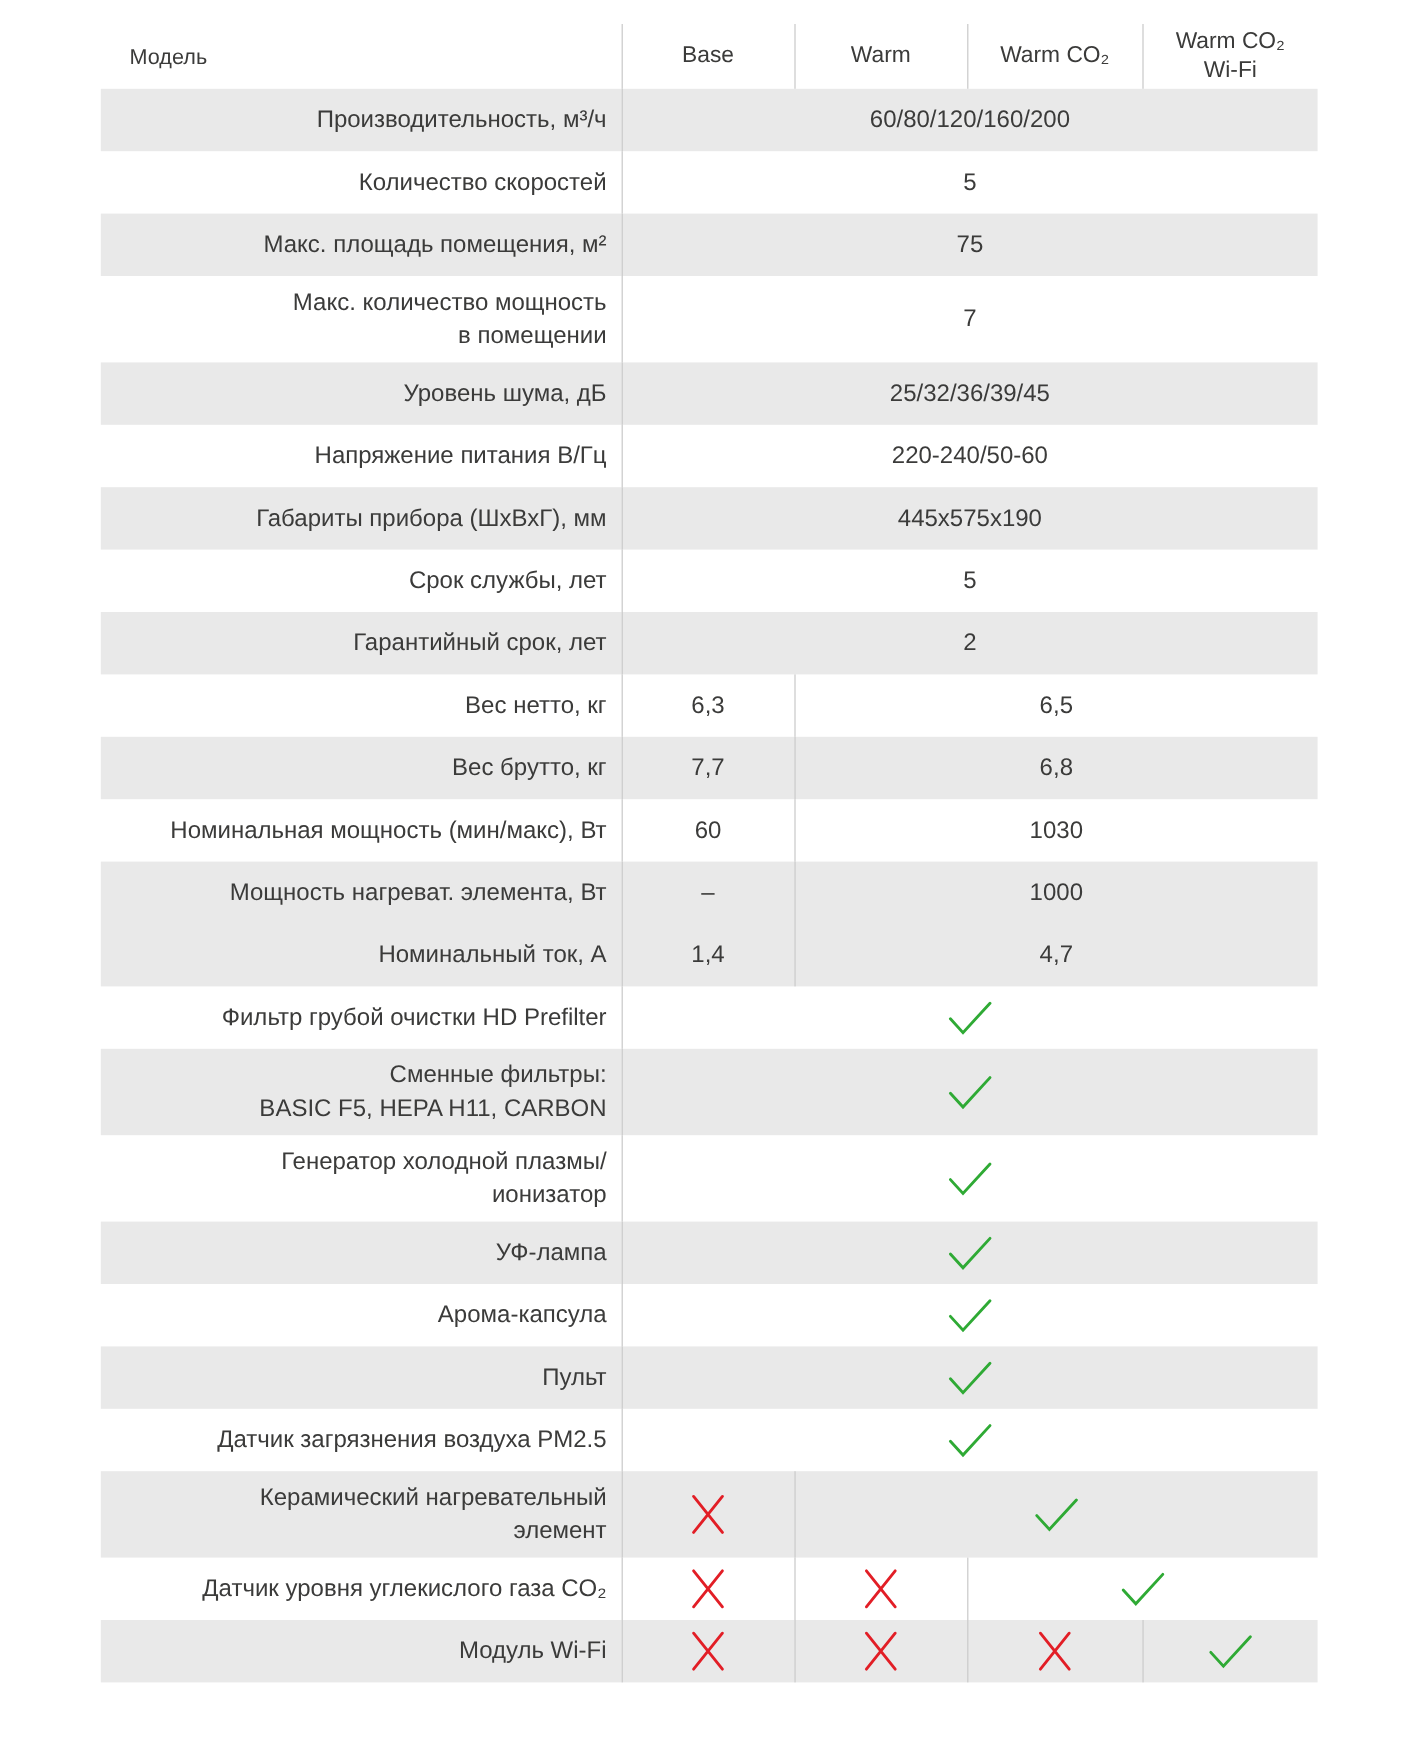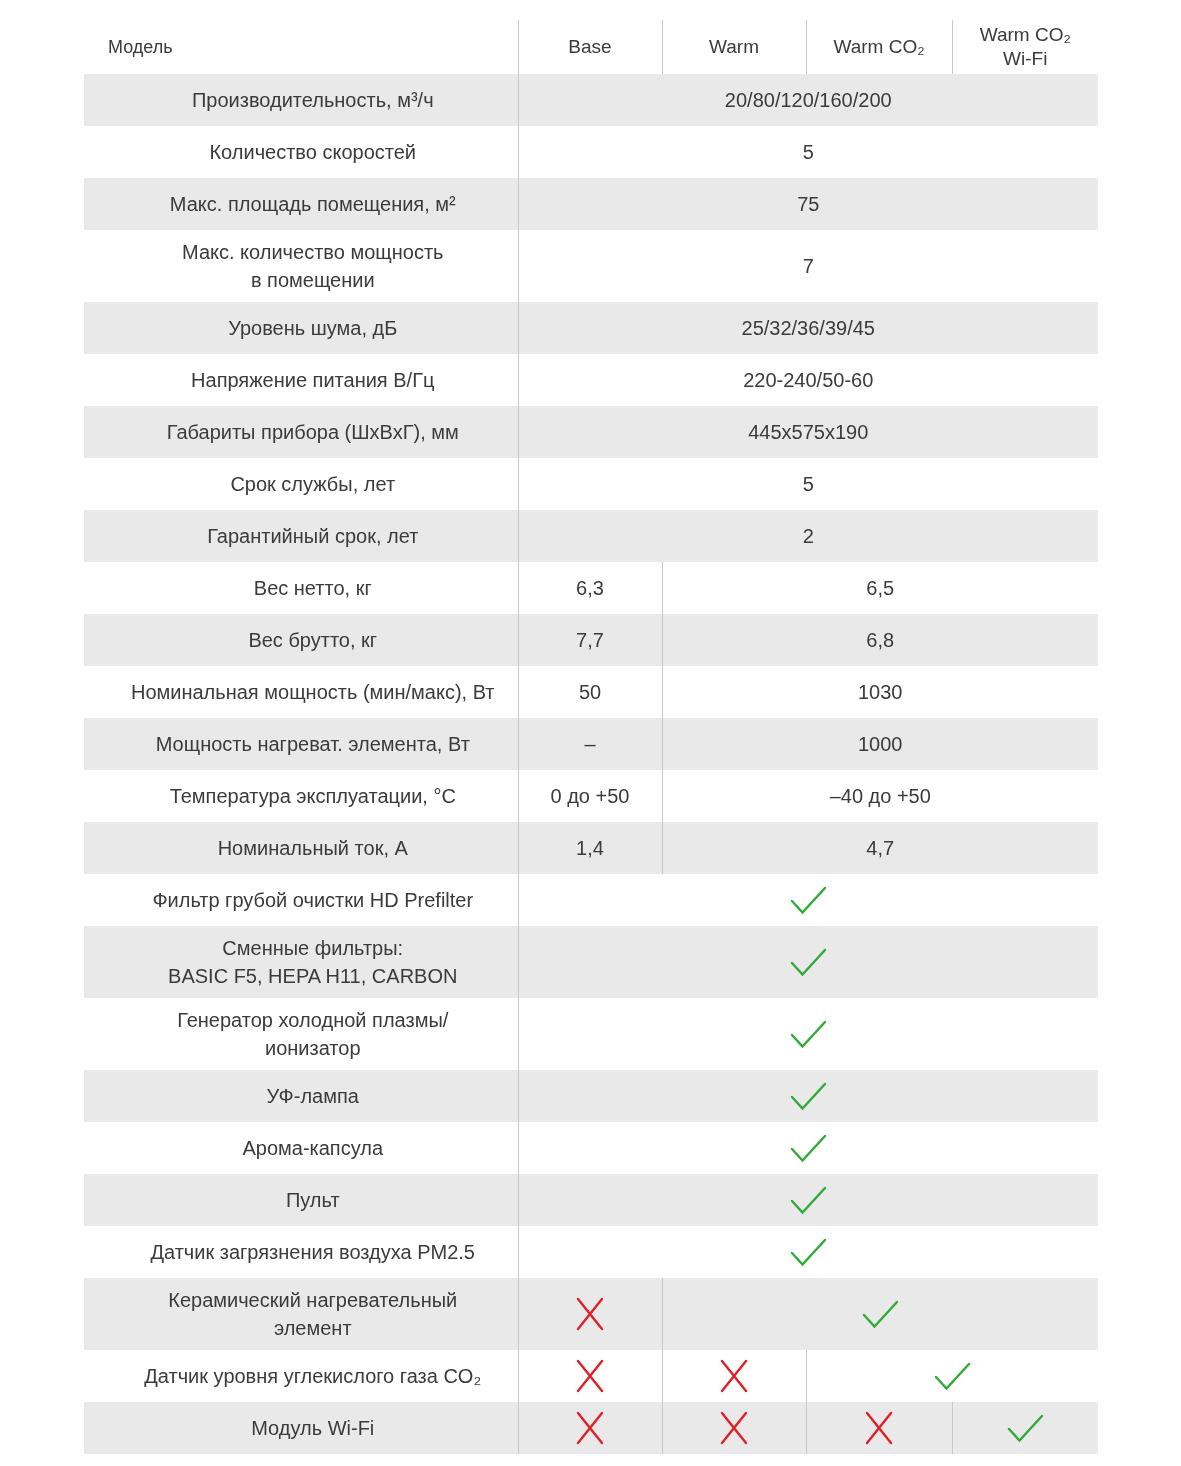--- a/index.html
+++ b/index.html
@@ -9,21 +9,21 @@
     font-family: "Liberation Sans", "DejaVu Sans", sans-serif;
     color: #3b3b3a;
   }
   .page { padding: 20px 0 0 84px; }
   table.spec-table { border-collapse: collapse; table-layout: fixed; width: 1014px; }
   th, td { font-weight: 400; padding: 0; }
   .bl { border-left: 1px solid #c9c9c9; }
   thead th { height: 54px; vertical-align: middle; text-align: center; font-size: 19px; line-height: 1.25; background: #ffffff; }
   th.model-cell { text-align: left; padding-left: 24px; font-size: 18px; }
   tbody td { height: 52px; vertical-align: middle; font-size: 20px; }
-  td.label-cell { text-align: center; padding: 8px 12px 8px 36px; line-height: 1.4; white-space: pre-line; }
+  td.label-cell { text-align: right; padding: 8px 12px 8px 36px; line-height: 1.4; white-space: pre-line; }
   td.value-cell { text-align: center; }
   tr.gray td { background: #e9e9e9; }
   .mark { display: inline-block; vertical-align: middle; line-height: 0; }
 </style>
 </head>
 <body>
 
 <div class="page">
   <table class="spec-table">
     <colgroup>
@@ -47,21 +47,21 @@
           </th>
           <th class="col-head bl">
             <div>Warm CO₂</div>
             <div>Wi-Fi</div>
           </th>
         </tr>
     </thead>
     <tbody>
         <tr class="gray">
           <td class="label-cell">Производительность, м³/ч</td>
-          <td class="value-cell bl" colspan="4">20/80/120/160/200</td>
+          <td class="value-cell bl" colspan="4">60/80/120/160/200</td>
         </tr>
         <tr>
           <td class="label-cell">Количество скоростей</td>
           <td class="value-cell bl" colspan="4">5</td>
         </tr>
         <tr class="gray">
           <td class="label-cell">Макс. площадь помещения, м²</td>
           <td class="value-cell bl" colspan="4">75</td>
         </tr>
         <tr>
@@ -94,32 +94,27 @@
           <td class="value-cell bl" colspan="1">6,3</td>
           <td class="value-cell bl" colspan="3">6,5</td>
         </tr>
         <tr class="gray">
           <td class="label-cell">Вес брутто, кг</td>
           <td class="value-cell bl" colspan="1">7,7</td>
           <td class="value-cell bl" colspan="3">6,8</td>
         </tr>
         <tr>
           <td class="label-cell">Номинальная мощность (мин/макс), Вт</td>
-          <td class="value-cell bl" colspan="1">50</td>
+          <td class="value-cell bl" colspan="1">60</td>
           <td class="value-cell bl" colspan="3">1030</td>
         </tr>
         <tr class="gray">
           <td class="label-cell">Мощность нагреват. элемента, Вт</td>
           <td class="value-cell bl" colspan="1">–</td>
           <td class="value-cell bl" colspan="3">1000</td>
-        </tr>
-        <tr>
-          <td class="label-cell">Температура эксплуатации, °С</td>
-          <td class="value-cell bl" colspan="1">0 до +50</td>
-          <td class="value-cell bl" colspan="3">–40 до +50</td>
         </tr>
         <tr class="gray">
           <td class="label-cell">Номинальный ток, А</td>
           <td class="value-cell bl" colspan="1">1,4</td>
           <td class="value-cell bl" colspan="3">4,7</td>
         </tr>
         <tr>
           <td class="label-cell">Фильтр грубой очистки HD Prefilter</td>
           <td class="value-cell bl" colspan="4"><span class="mark"><svg width="37" height="29" viewBox="0 0 37 29">
                 <path d="M2 15 L12.5 26.5 L35 2" fill="none" stroke="#2faa35" stroke-width="2.4" stroke-linecap="round"></path>

